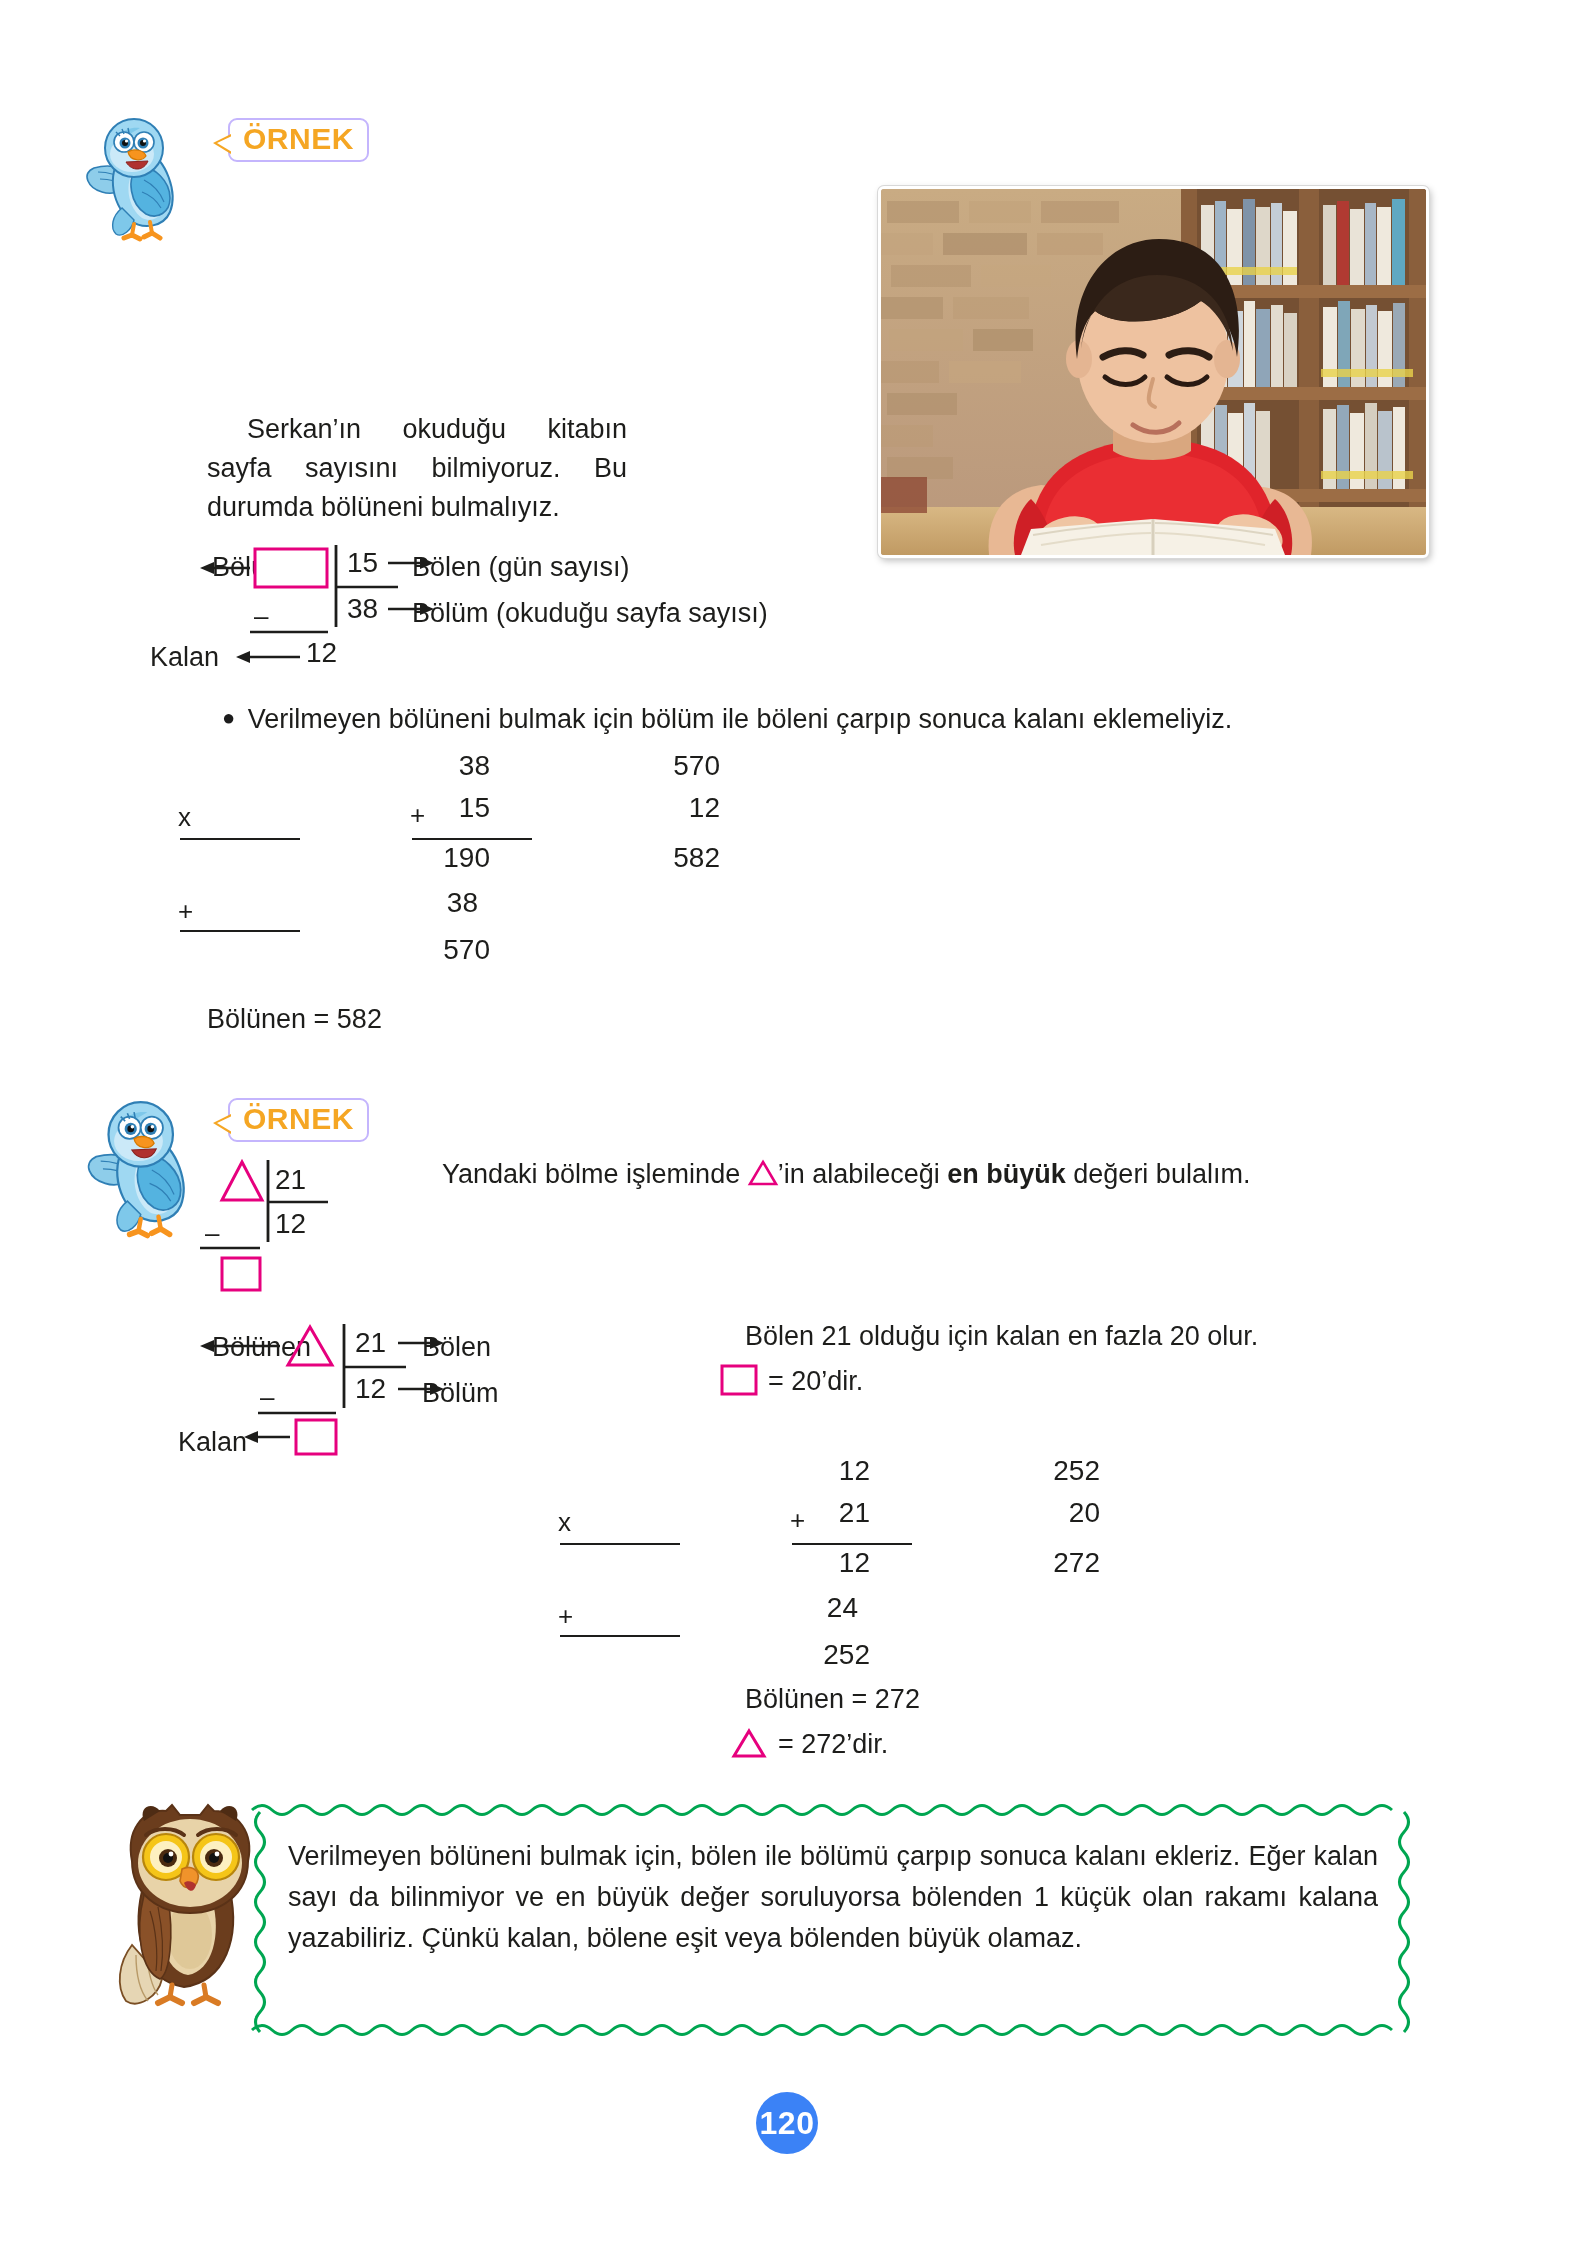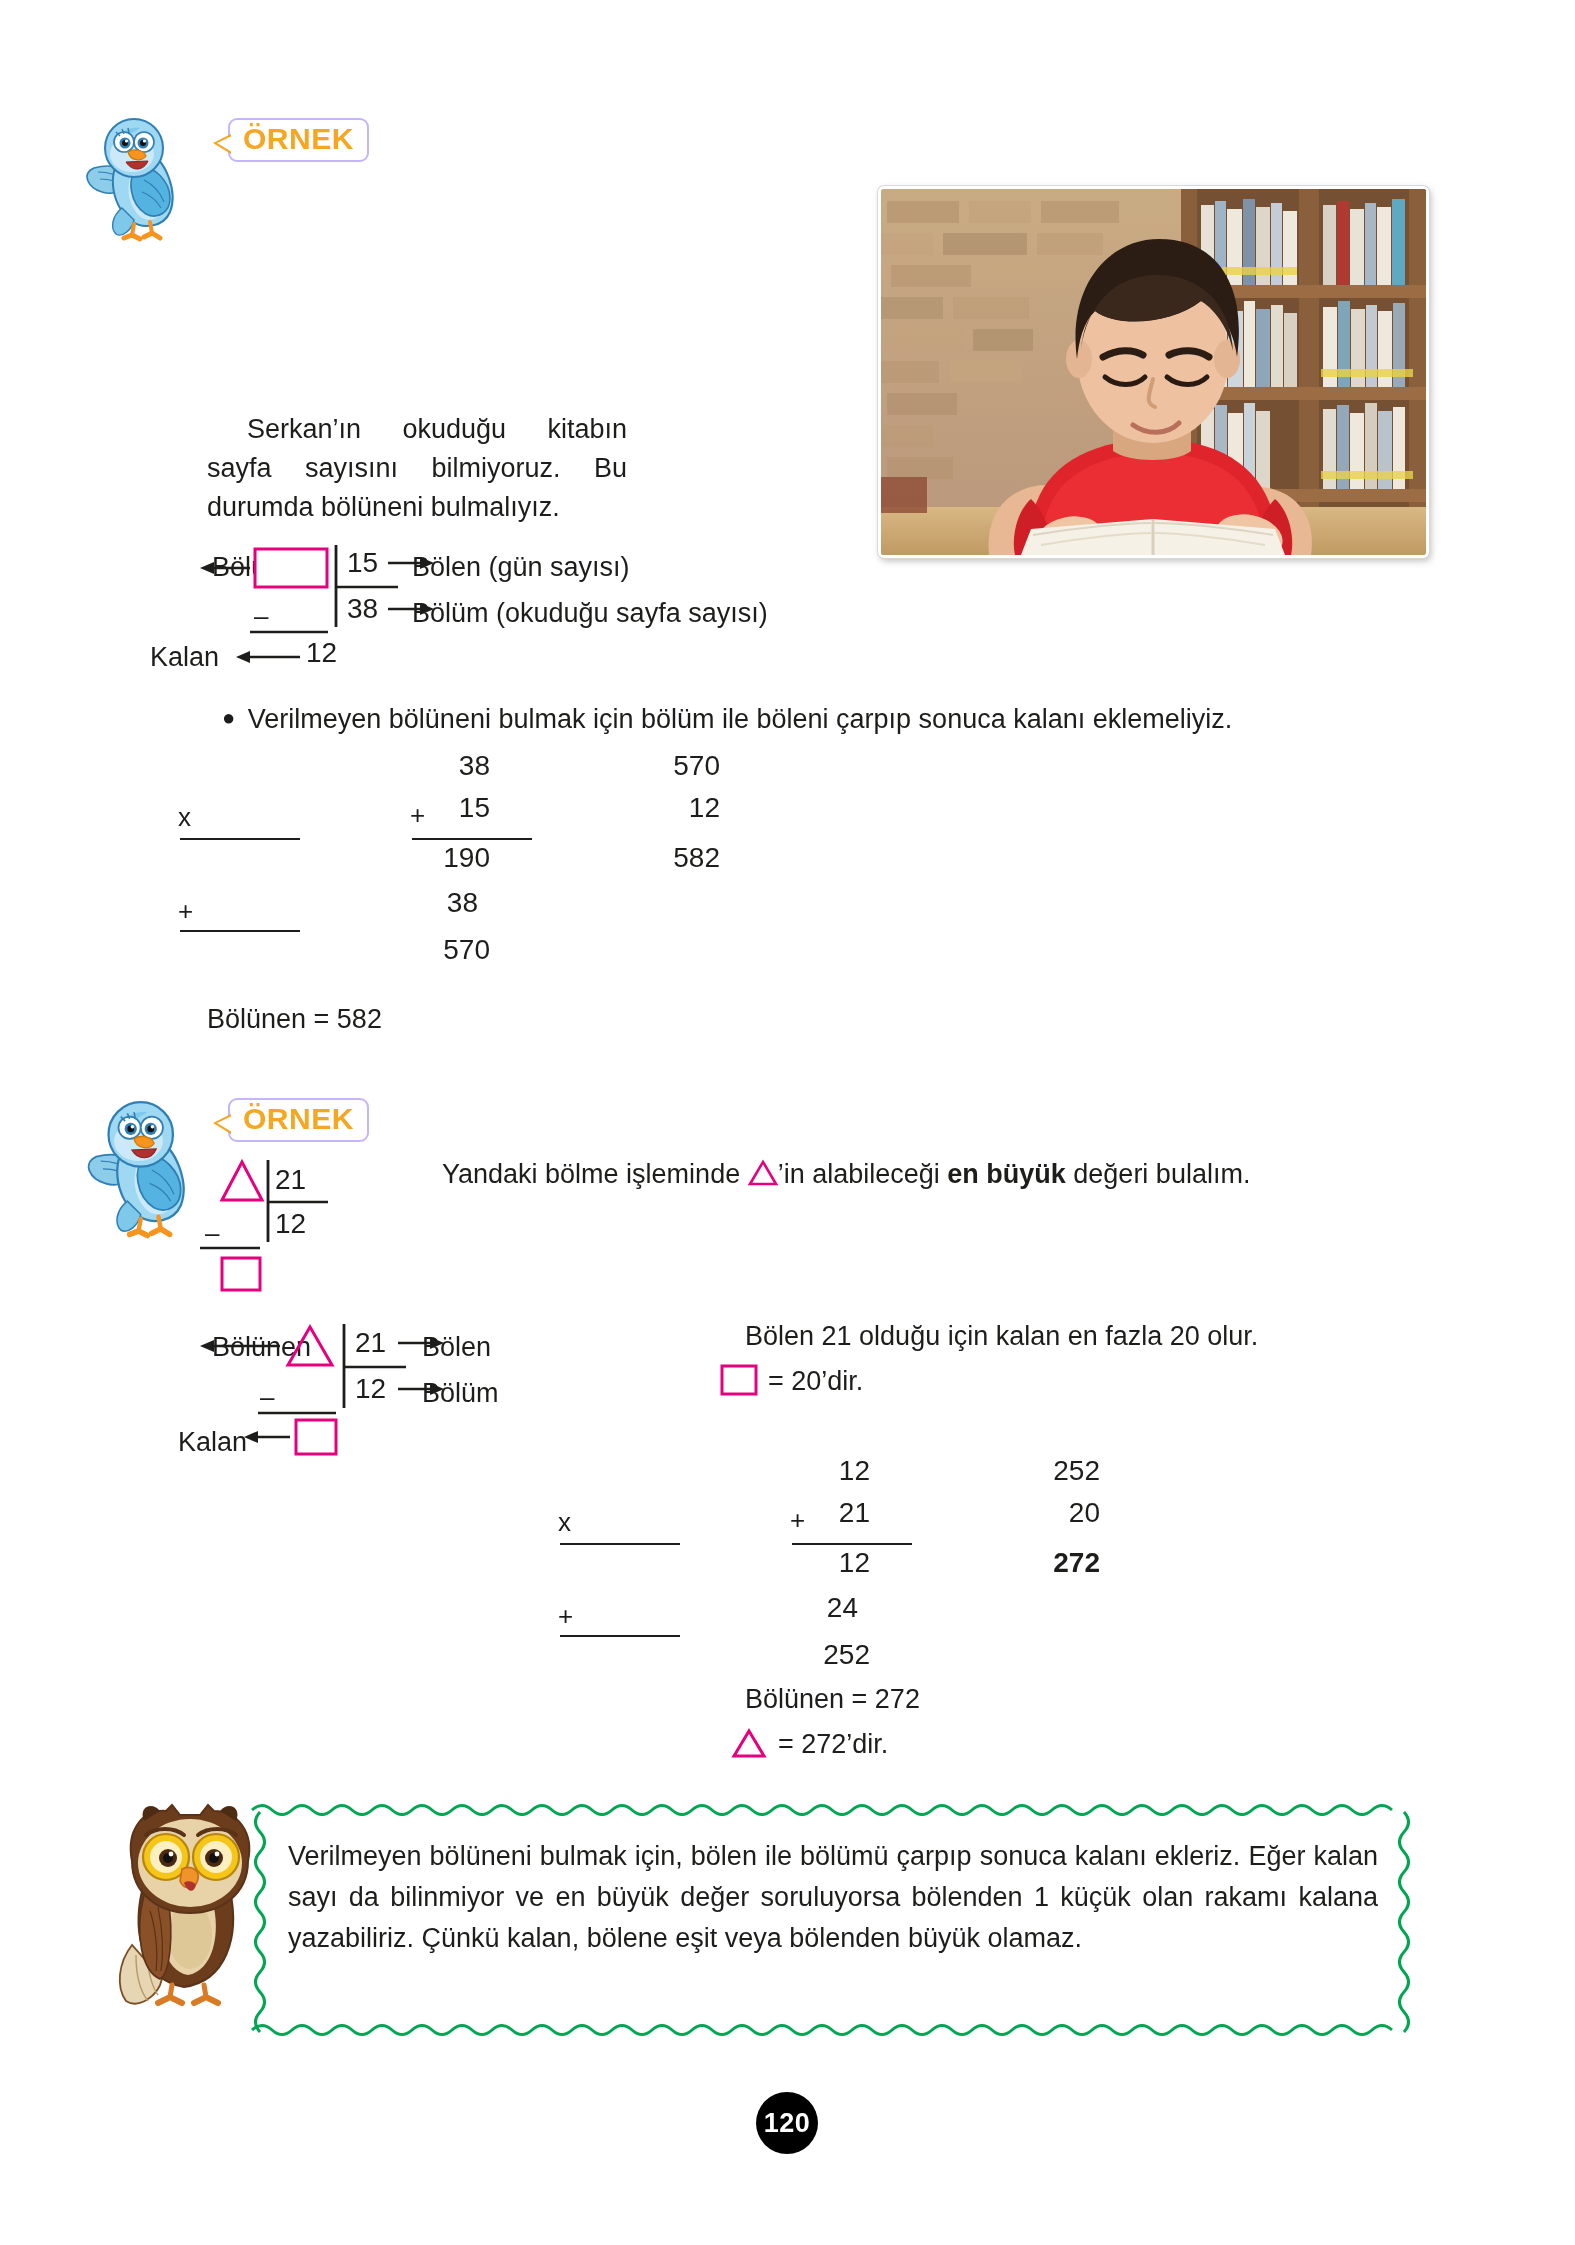--- a/index.html
+++ b/index.html
@@ -76,23 +76,23 @@
     line-height:1.52;
     color:#1d1d1b;
     text-align:justify;
   }
 
   
   .pagenum{
     position:absolute;
     width:62px;height:62px;
     border-radius:50%;
-    background:#000000;
+    background:#3b82f6;
     color:#ffffff;
-    font-size:27px;
+    font-size:32px;
     font-weight:bold;
     display:flex;align-items:center;justify-content:center;
     letter-spacing:.5px;
   }
 
   .mono-col { font-size:28px; color:#1d1d1b; }
   .rule { background:#1d1d1b; height:2px; position:absolute; }
   .b { font-weight:bold; }
 </style>
 </head>
@@ -465,21 +465,21 @@
     <div class="mono-col" style="position:absolute;left:-62px;top:146px;font-size:26px;">+</div>
     <div class="rule" style="left:-60px;top:180px;width:120px;"></div>
     <div class="mono-col" style="position:absolute;right:10px;top:184px;">252</div>
   </div>
 
   <div style="position:absolute;left:850px;top:1455px;width:260px;height:130px;">
     <div class="mono-col" style="position:absolute;right:10px;top:0;">252</div>
     <div class="mono-col" style="position:absolute;right:10px;top:42px;">20</div>
     <div class="mono-col" style="position:absolute;left:-60px;top:50px;font-size:26px;">+</div>
     <div class="rule" style="left:-58px;top:88px;width:120px;"></div>
-    <div class="mono-col" style="position:absolute;right:10px;top:92px;font-weight:bold;">272</div>
+    <div class="mono-col" style="position:absolute;right:10px;top:92px;">272</div>
   </div>
 
   <div class="txt" style="position:absolute;left:745px;top:1680px;">Bölünen  = 272</div>
   <div style="position:absolute;left:732px;top:1725px;display:flex;align-items:center;gap:12px;">
     <span><svg width="34" height="30" class="ink">
           <polygon points="17,3 32,28 2,28" fill="none" stroke="#E6007E" stroke-width="3"></polygon>
         </svg></span>
     <span class="txt">= 272’dir.</span>
   </div>
 

